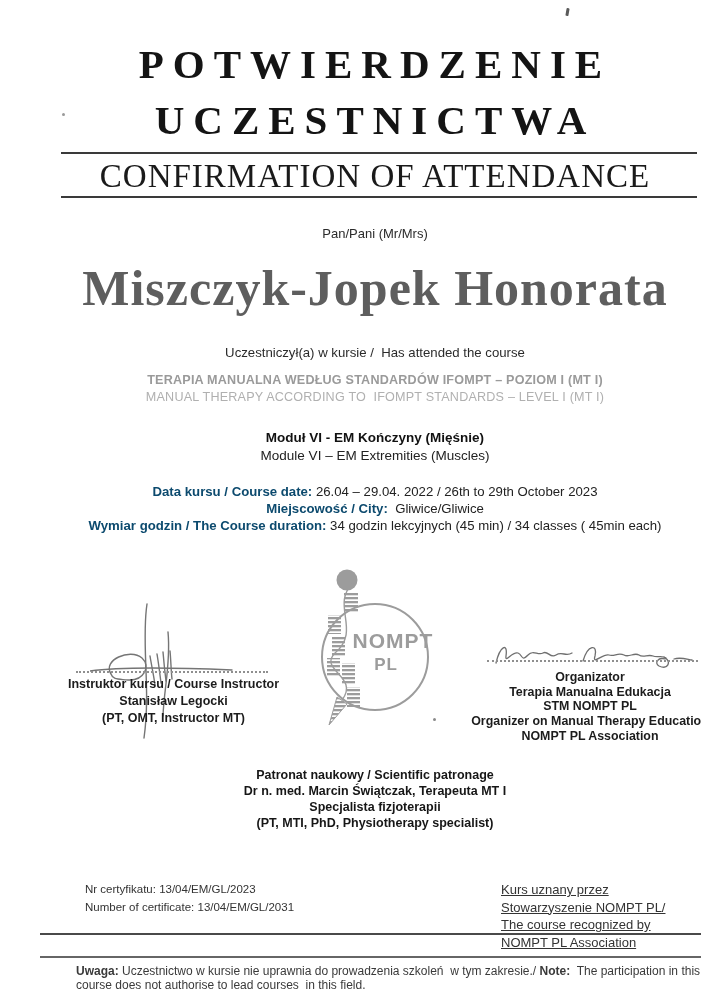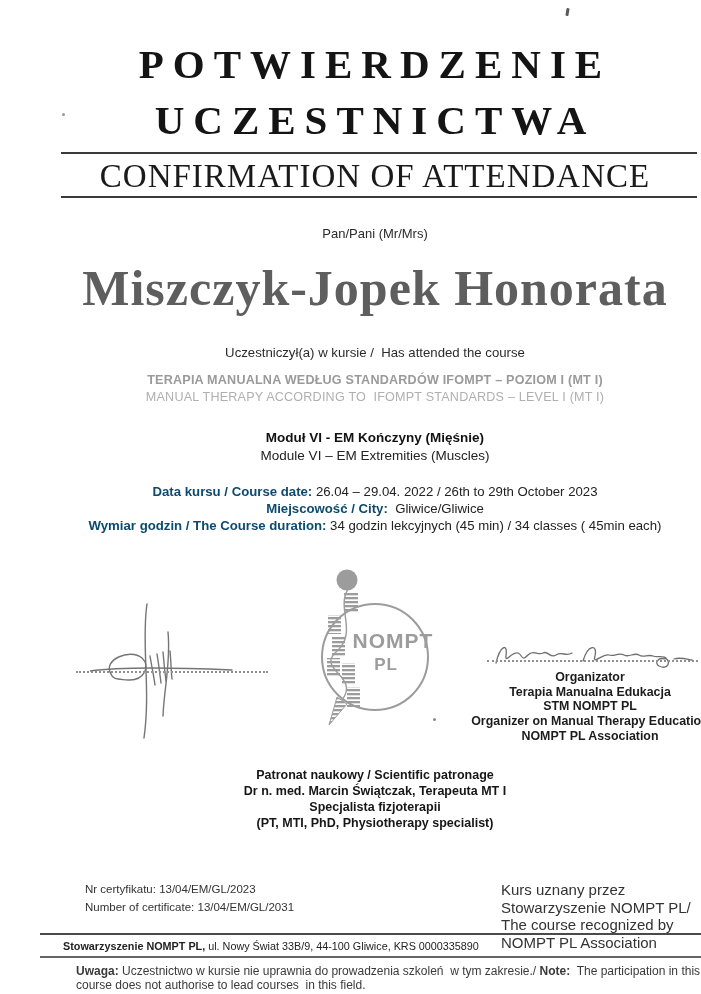--- a/index.html
+++ b/index.html
@@ -98,20 +98,25 @@
       <path d="M78 44 C81 75, 74 100, 73 128"></path>
       <path d="M21 86 C12 72, 40 60, 52 70 C61 78, 54 93, 38 92 C28 91, 23 92, 21 86"></path>
       <path d="M60 68 C62 80, 64 89, 65 97"></path>
       <path d="M67 66 C69 78, 70 87, 71 95"></path>
       <path d="M73 64 C74 76, 75 85, 76 93"></path>
       <path d="M80 63 C81 73, 81 83, 82 91"></path>
       <path d="M0 83 C35 78, 95 80, 142 82"></path>
     </g>
   </svg>
   <div class="dotted" style="left:76px;top:671px;width:192px;"></div>
+  <div class="sig-block instructor-block" style="left:66px;top:676px;width:215px;">
+    <div>Instruktor kursu / Course Instructor</div>
+    <div>Stanisław Legocki</div>
+    <div>(PT, OMT, Instructor MT)</div>
+  </div>
 
   <svg class="abs" style="left:488px;top:632px;" width="212" height="38" viewBox="0 0 212 38">
     <g stroke="#6f6f6f" stroke-width="1.3" fill="none" stroke-linecap="round">
       <path d="M8 31 C12 14, 20 10, 18 24 C17 32, 24 19, 30 21 C35 23, 33 30, 40 23 C45 17, 50 24, 55 21 C60 18, 62 27, 68 23 C74 19, 78 25, 84 21"></path>
       <path d="M95 29 C100 12, 110 12, 107 24 C104 34, 115 21, 121 23 C126 25, 130 20, 136 23 C141 26, 146 20, 151 23 C155 26, 160 22, 165 24 C169 26, 174 23, 178 26"></path>
       <path d="M176 25 C184 30, 180 38, 171 34 C166 31, 170 25, 177 27"></path>
       <path d="M186 27 C192 25, 198 27, 204 28"></path>
     </g>
   </svg>
   <div class="dotted" style="left:487px;top:660px;width:211px;"></div>
@@ -128,23 +133,22 @@
     <div>Dr n. med. Marcin Świątczak, Terapeuta MT I</div>
     <div>Specjalista fizjoterapii</div>
     <div>(PT, MTI, PhD, Physiotherapy specialist)</div>
   </div>
 
   <div class="abs small-info" style="left:73px;top:881px;">
     <div>Nr certyfikatu: 13/04/EM/GL/2023</div>
     <div>Number of certificate: 13/04/EM/GL/2031</div>
   </div>
 
-  <div class="abs small-info" style="left:489px;top:881px;font-size:15px;">
+  <div class="abs small-info" style="left:489px;top:881px;font-size:13px;text-decoration:underline;">
     <div>Kurs uznany przez Stowarzyszenie NOMPT PL/</div>
     <div>The course recognized by NOMPT PL Association</div>
   </div>
 
   <div class="footer-rule" style="top:933px;height:2px;"></div>
-  <div class="abs footer-org pre" style="left:63px;top:940px;"><span class="b">Stowarzyszenie NOMPT PL,</span><span> ul. Nowy Świat 33B/9, 44-100 Gliwice, KRS 0000335890</span></div>
   <div class="footer-rule" style="top:956px;height:1.5px;background:#666;"></div>
   <div class="abs footer-note pre" style="left:63px;top:964px;width:630px;"><span class="b">Uwaga:</span><span> Uczestnictwo w kursie nie uprawnia do prowadzenia szkoleń  w tym zakresie./ </span><span class="b">Note:</span><span>  The participation in this course does not authorise to lead courses  in this field.</span></div>
 
 </div>
 
 </body></html>

